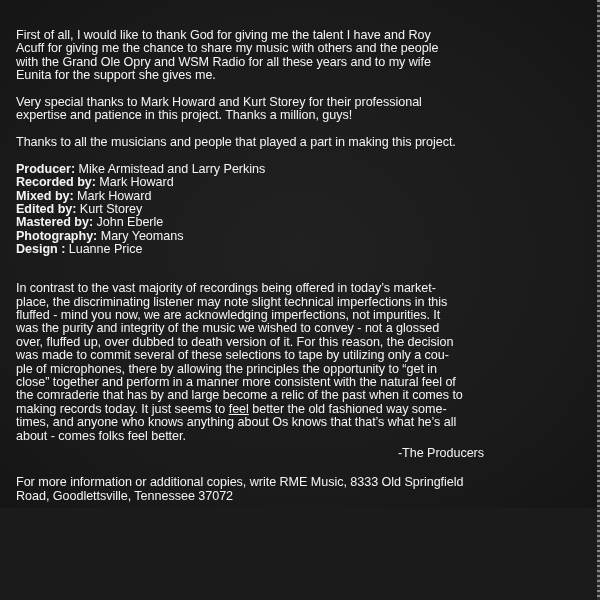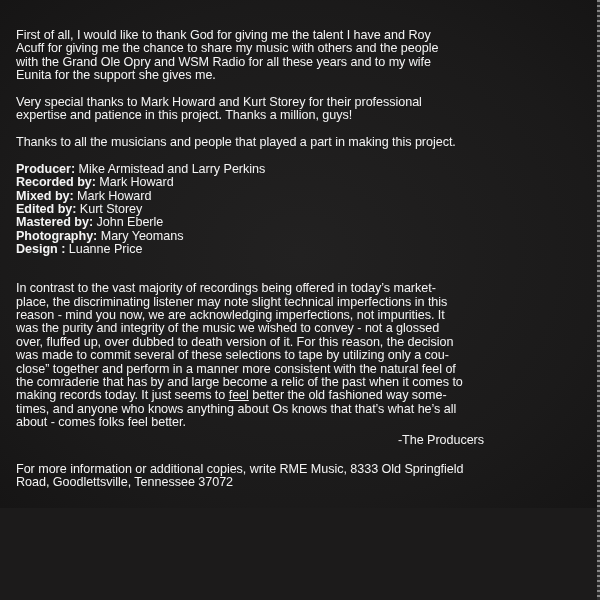--- a/index.html
+++ b/index.html
@@ -62,24 +62,25 @@
       <span class="credit-line"><span class="credit-label">Mixed by:</span><span> Mark Howard</span></span>
       <span class="credit-line"><span class="credit-label">Edited by:</span><span> Kurt Storey</span></span>
       <span class="credit-line"><span class="credit-label">Mastered by:</span><span> John Eberle</span></span>
       <span class="credit-line"><span class="credit-label">Photography:</span><span> Mary Yeomans</span></span>
       <span class="credit-line"><span class="credit-label">Design :</span><span> Luanne Price</span></span>
     </div>
 
     <div class="para" style="margin-bottom:0">
       <span class="nowrap-line">In contrast to the vast majority of recordings being offered in today’s market-</span>
       <span class="nowrap-line">place, the discriminating listener may note slight technical imperfections in this</span>
-      <span class="nowrap-line">reason - mind you now, we are acknowledging imperfections, not impurities. It</span>
+      <span class="nowrap-line">fluffed - mind you now, we are acknowledging imperfections, not impurities. It</span>
       <span class="nowrap-line">was the purity and integrity of the music we wished to convey - not a glossed</span>
       <span class="nowrap-line">over, fluffed up, over dubbed to death version of it. For this reason, the decision</span>
       <span class="nowrap-line">was made to commit several of these selections to tape by utilizing only a cou-</span>
+      <span class="nowrap-line">ple of microphones, there by allowing the principles the opportunity to “get in</span>
       <span class="nowrap-line">close” together and perform in a manner more consistent with the natural feel of</span>
       <span class="nowrap-line">the comraderie that has by and large become a relic of the past when it comes to</span>
       <span class="nowrap-line"><span>making records today.  It just seems to </span><span class="ul">feel</span><span> better the old fashioned way some-</span></span>
       <span class="nowrap-line">times, and anyone who knows anything about Os knows that that’s what he’s all</span>
       <span class="nowrap-line">about - comes folks feel better.</span>
     </div>
 
     <div class="signature">-The Producers</div>
 
     <div class="para">

